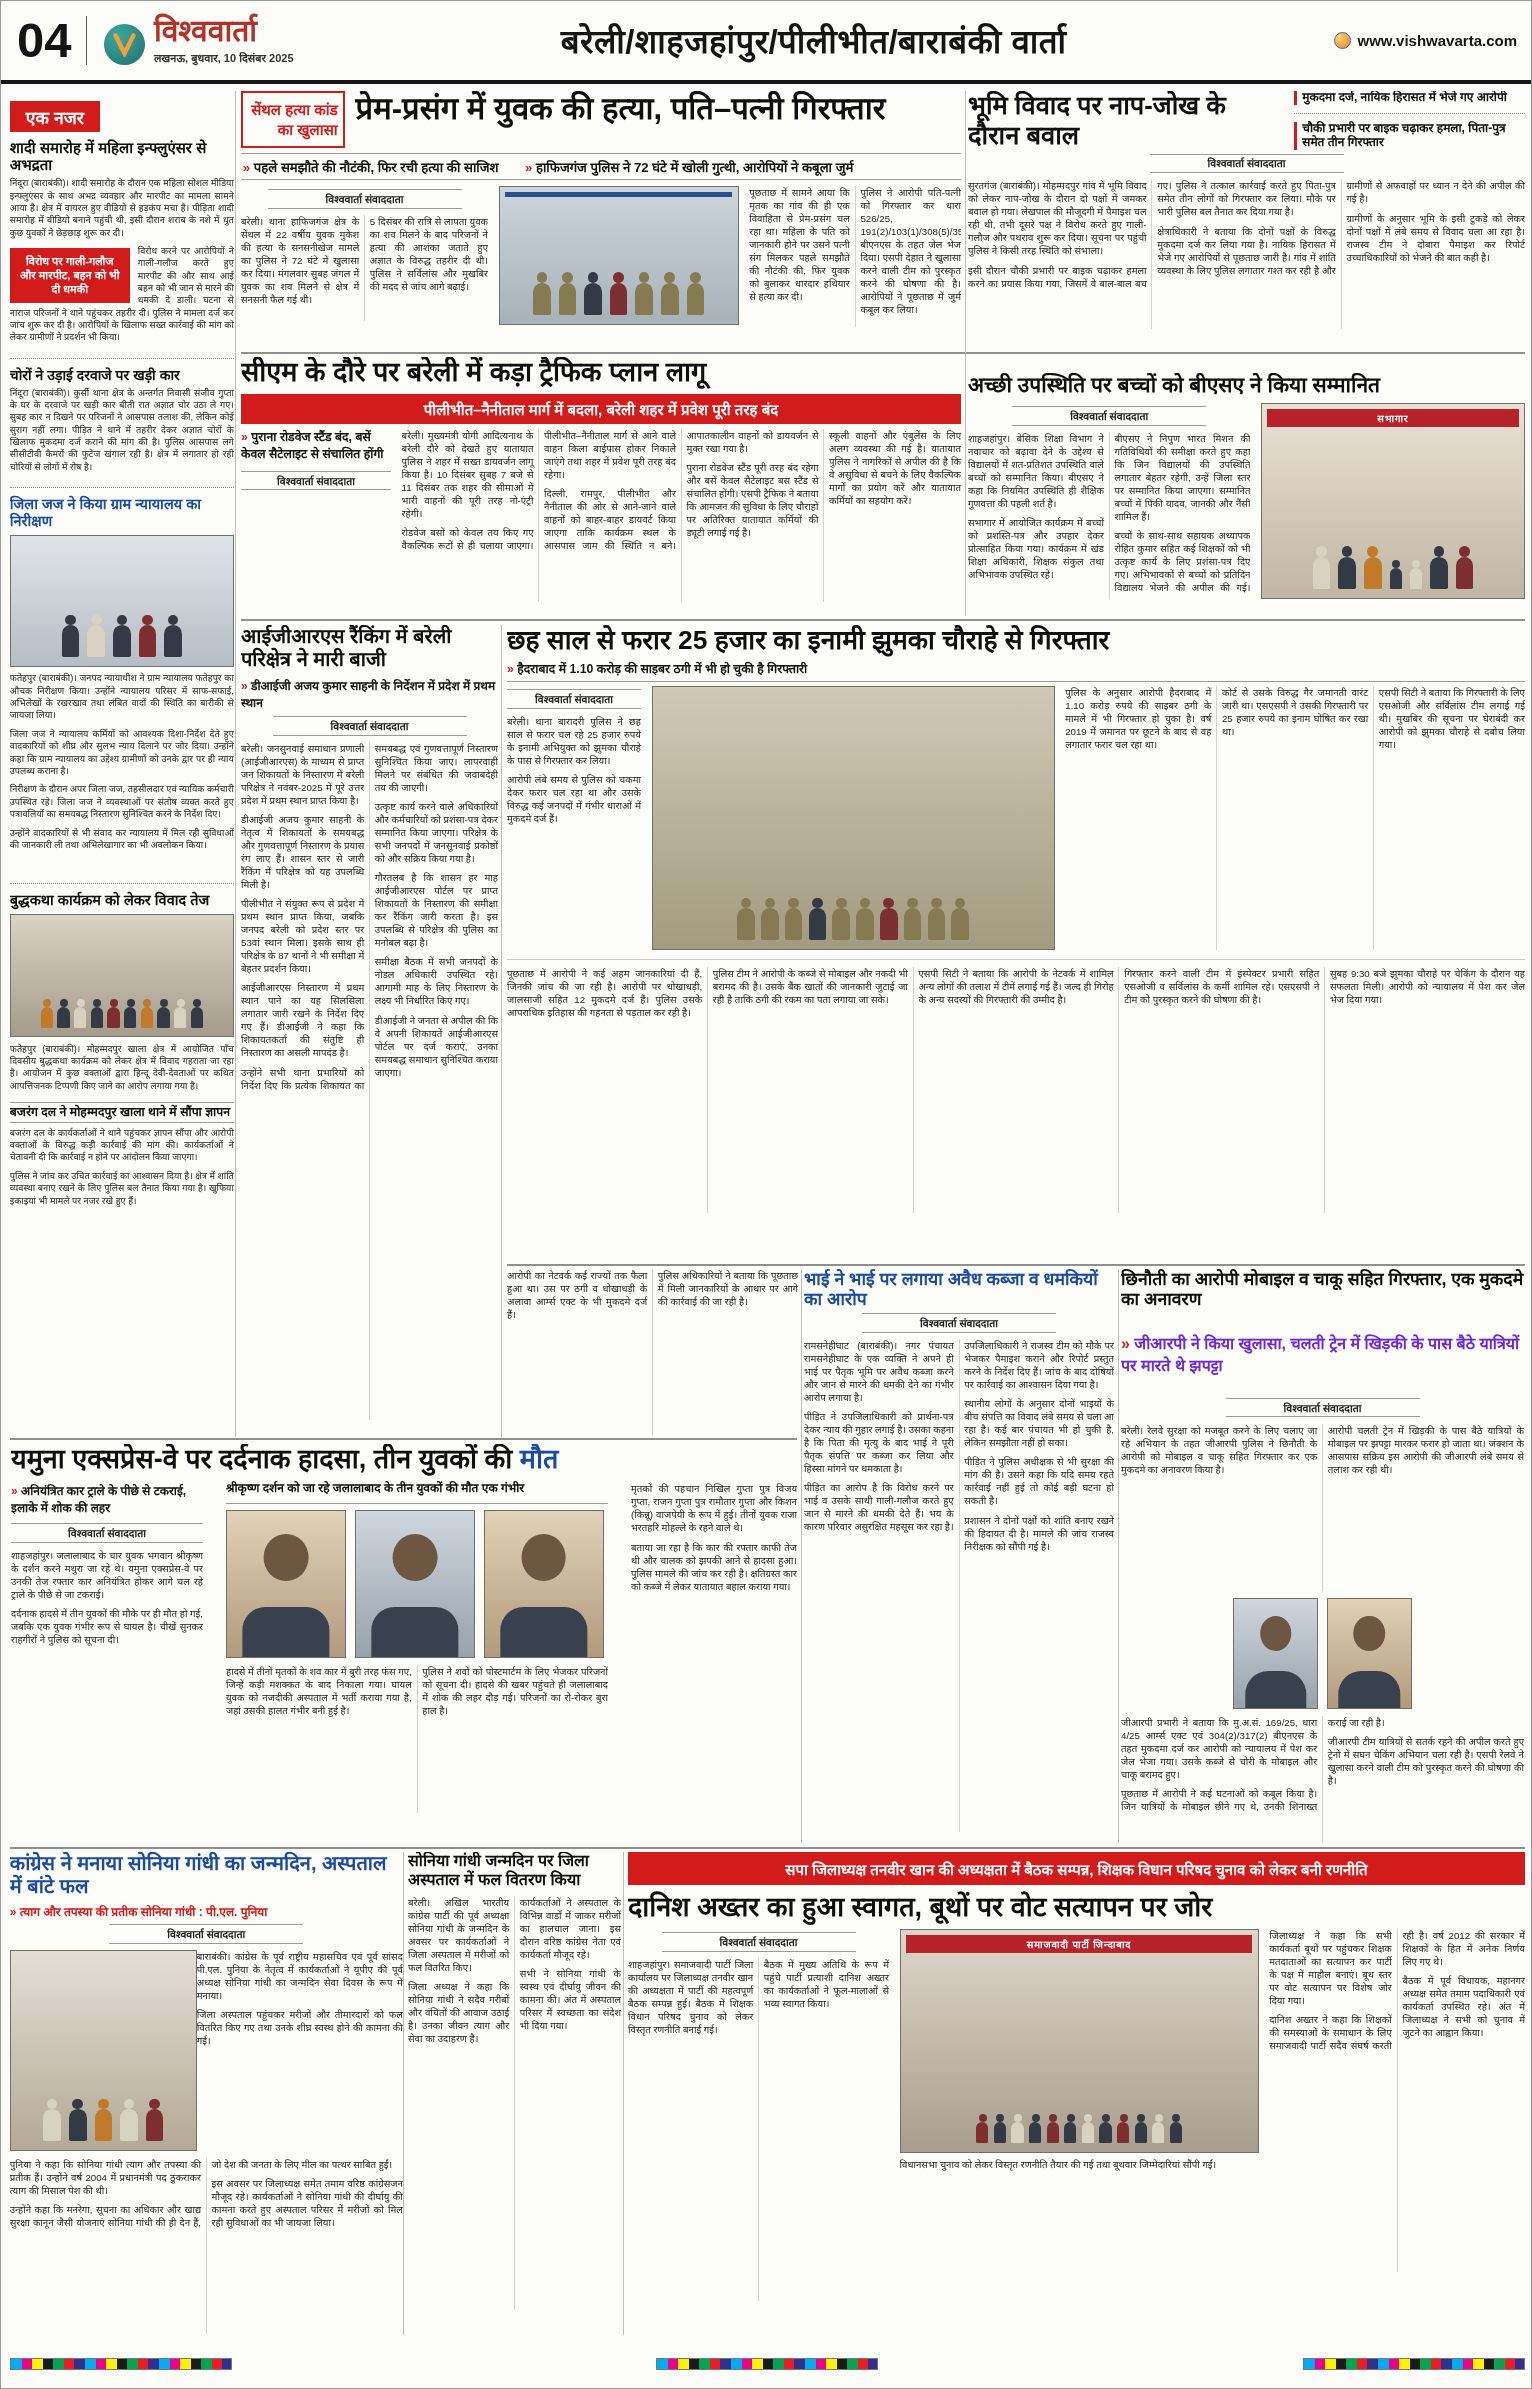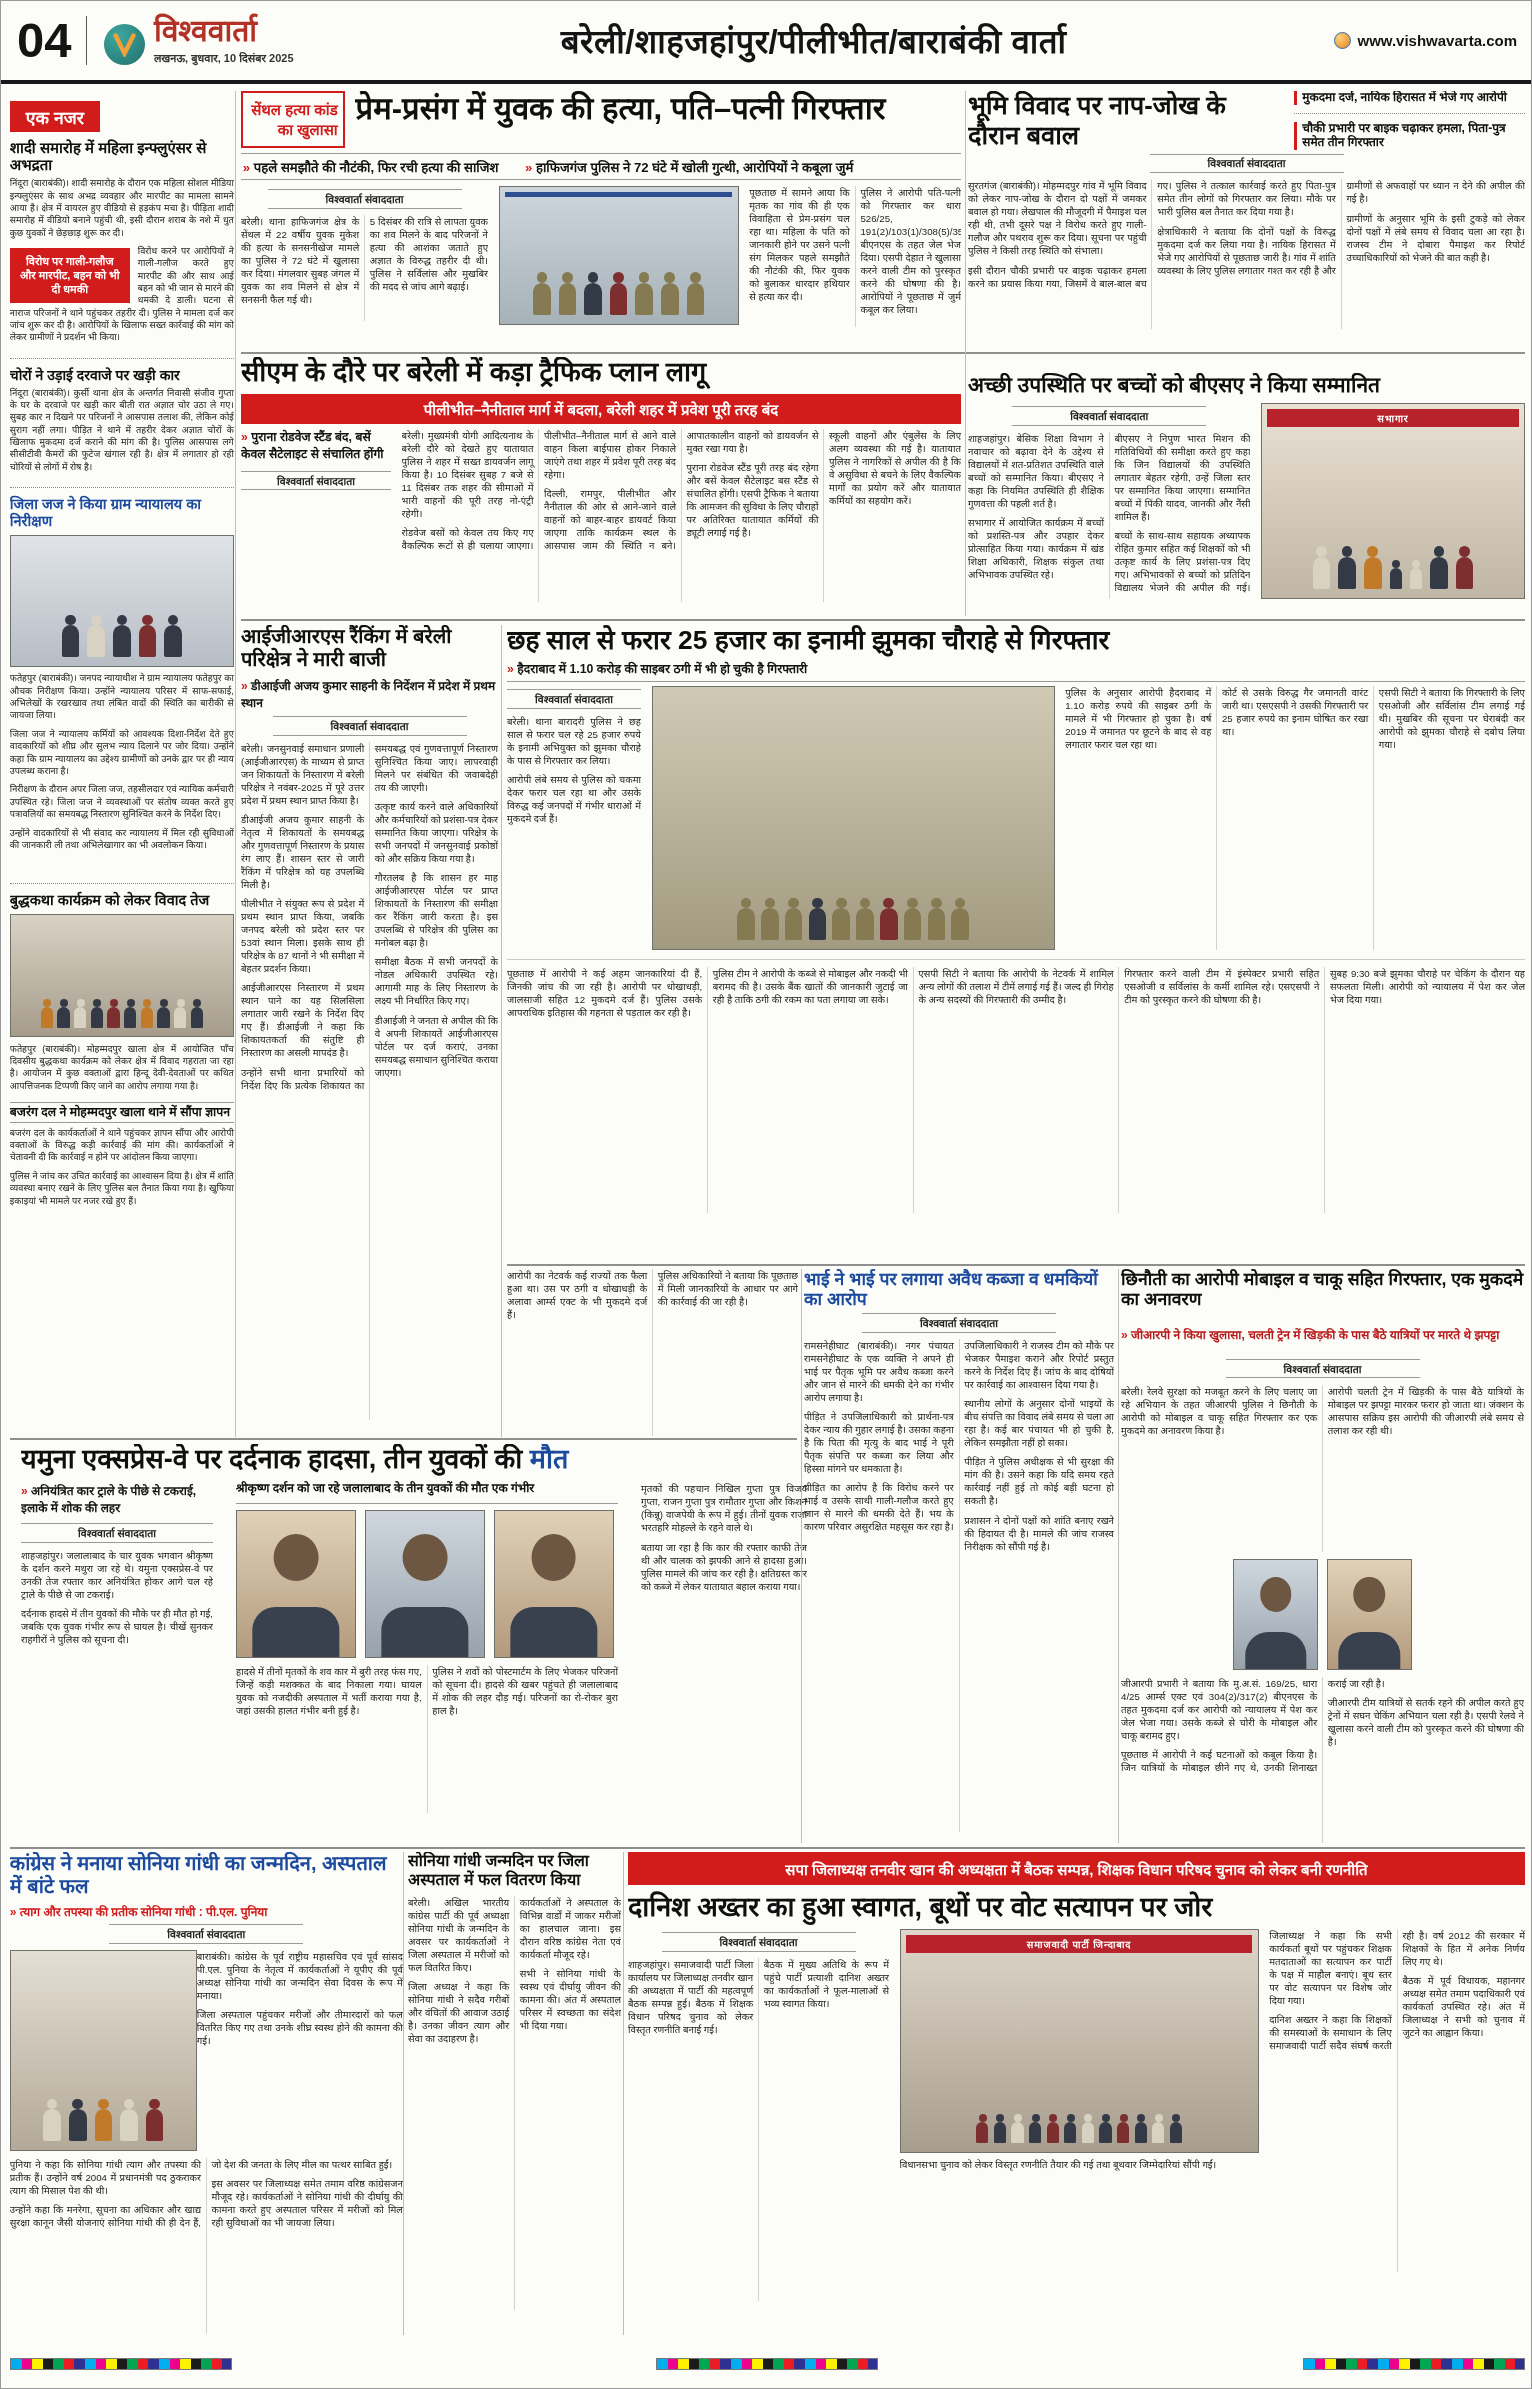--- a/index.html
+++ b/index.html
@@ -319,40 +319,40 @@
         <p>पीड़ित का आरोप है कि विरोध करने पर भाई व उसके साथी गाली-गलौज करते हुए जान से मारने की धमकी देते हैं। भय के कारण परिवार असुरक्षित महसूस कर रहा है।</p>
         <p>उपजिलाधिकारी ने राजस्व टीम को मौके पर भेजकर पैमाइश कराने और रिपोर्ट प्रस्तुत करने के निर्देश दिए हैं। जांच के बाद दोषियों पर कार्रवाई का आश्वासन दिया गया है।</p>
         <p>स्थानीय लोगों के अनुसार दोनों भाइयों के बीच संपत्ति का विवाद लंबे समय से चला आ रहा है। कई बार पंचायत भी हो चुकी है, लेकिन समझौता नहीं हो सका।</p>
         <p>पीड़ित ने पुलिस अधीक्षक से भी सुरक्षा की मांग की है। उसने कहा कि यदि समय रहते कार्रवाई नहीं हुई तो कोई बड़ी घटना हो सकती है।</p>
         <p>प्रशासन ने दोनों पक्षों को शांति बनाए रखने की हिदायत दी है। मामले की जांच राजस्व निरीक्षक को सौंपी गई है।</p>
       </div>
   </section>
 
   <section class="blk" style="left:1120px;top:1268px;width:403px;height:574px">
     <h2 class="hl" style="font-size:17.6px">छिनौती का आरोपी मोबाइल व चाकू सहित गिरफ्तार, एक मुकदमे का अनावरण</h2>
-    <div class="bl" style="font-size:12px;color:#b91c1c;margin:16px 0">जीआरपी ने किया खुलासा, चलती ट्रेन में खिड़की के पास बैठे यात्रियों पर मारते थे झपट्टा</div>
+    <div class="bl" style="font-size:16px;color:#6d28d9;margin:22px 0">जीआरपी ने किया खुलासा, चलती ट्रेन में खिड़की के पास बैठे यात्रियों पर मारते थे झपट्टा</div>
     <div class="byline">विश्ववार्ता संवाददाता</div>
     <div class="body cols-2" style="height:167px">
         <p>बरेली। रेलवे सुरक्षा को मजबूत करने के लिए चलाए जा रहे अभियान के तहत जीआरपी पुलिस ने छिनौती के आरोपी को मोबाइल व चाकू सहित गिरफ्तार कर एक मुकदमे का अनावरण किया है।</p>
         <p>आरोपी चलती ट्रेन में खिड़की के पास बैठे यात्रियों के मोबाइल पर झपट्टा मारकर फरार हो जाता था। जंक्शन के आसपास सक्रिय इस आरोपी की जीआरपी लंबे समय से तलाश कर रही थी।</p>
       </div>
     <div style="display:flex;gap:8.8px;justify-content:center;margin:7px 0">
       <div class="portrait" style="width:85px;height:111px"></div>
       <div class="portrait warm" style="width:85px;height:111px"></div>
     </div>
     <div class="body cols-2" style="height:176px">
         <p>जीआरपी प्रभारी ने बताया कि मु.अ.सं. 169/25, धारा 4/25 आर्म्स एक्ट एवं 304(2)/317(2) बीएनएस के तहत मुकदमा दर्ज कर आरोपी को न्यायालय में पेश कर जेल भेजा गया। उसके कब्जे से चोरी के मोबाइल और चाकू बरामद हुए।</p>
         <p>पूछताछ में आरोपी ने कई घटनाओं को कबूल किया है। जिन यात्रियों के मोबाइल छीने गए थे, उनकी शिनाख्त कराई जा रही है।</p>
         <p>जीआरपी टीम यात्रियों से सतर्क रहने की अपील करते हुए ट्रेनों में सघन चेकिंग अभियान चला रही है। एसपी रेलवे ने खुलासा करने वाली टीम को पुरस्कृत करने की घोषणा की है।</p>
       </div>
   </section>
 
   <div class="hrule" style="left:8.8px;top:1437px;width:787px"></div>
 
-  <section class="blk" style="left:20px;top:1443px;width:786px;height:400px">
+  <section class="blk" style="left:10px;top:1443px;width:786px;height:400px">
     <h2 class="hl" style="font-size:27px"><span>यमुना एक्सप्रेस-वे पर दर्दनाक हादसा, तीन युवकों की</span> <span class="hl-blue">मौत</span></h2>
     <div style="display:flex;gap:23px;margin-top:7px">
       <div style="width:192px;flex:0 0 auto">
         <div class="bl" style="font-size:12px">अनियंत्रित कार ट्राले के पीछे से टकराई, इलाके में शोक की लहर</div>
         <div class="byline" style="margin-top:7px">विश्ववार्ता संवाददाता</div>
         <div class="body" style="height:247px">
             <p>शाहजहांपुर। जलालाबाद के चार युवक भगवान श्रीकृष्ण के दर्शन करने मथुरा जा रहे थे। यमुना एक्सप्रेस-वे पर उनकी तेज रफ्तार कार अनियंत्रित होकर आगे चल रहे ट्राले के पीछे से जा टकराई।</p>
             <p>दर्दनाक हादसे में तीन युवकों की मौके पर ही मौत हो गई, जबकि एक युवक गंभीर रूप से घायल है। चीखें सुनकर राहगीरों ने पुलिस को सूचना दी।</p>
           </div>
       </div>

